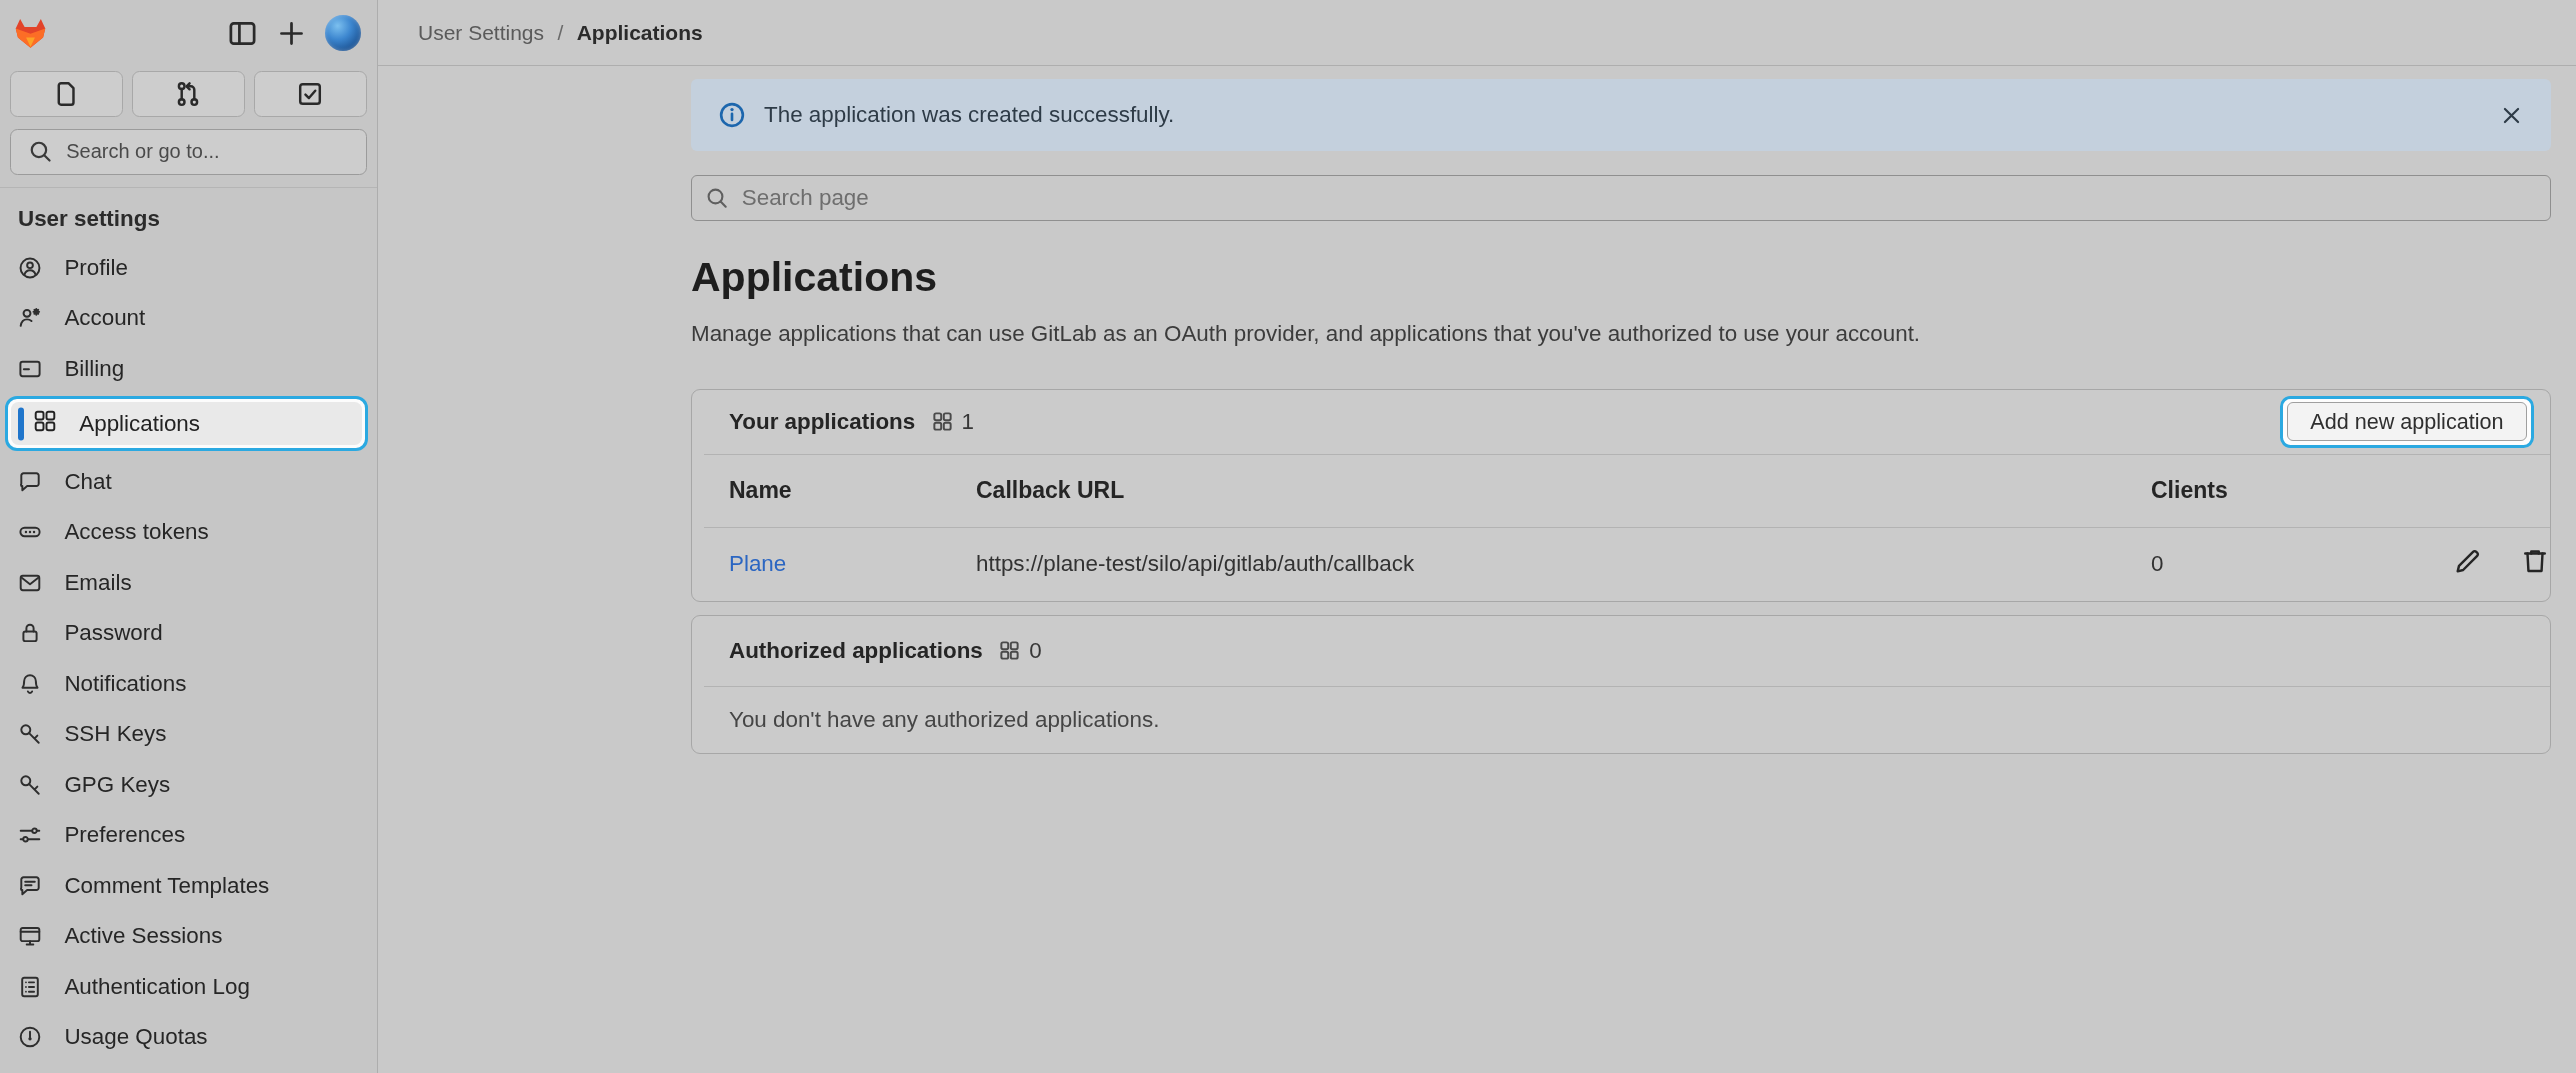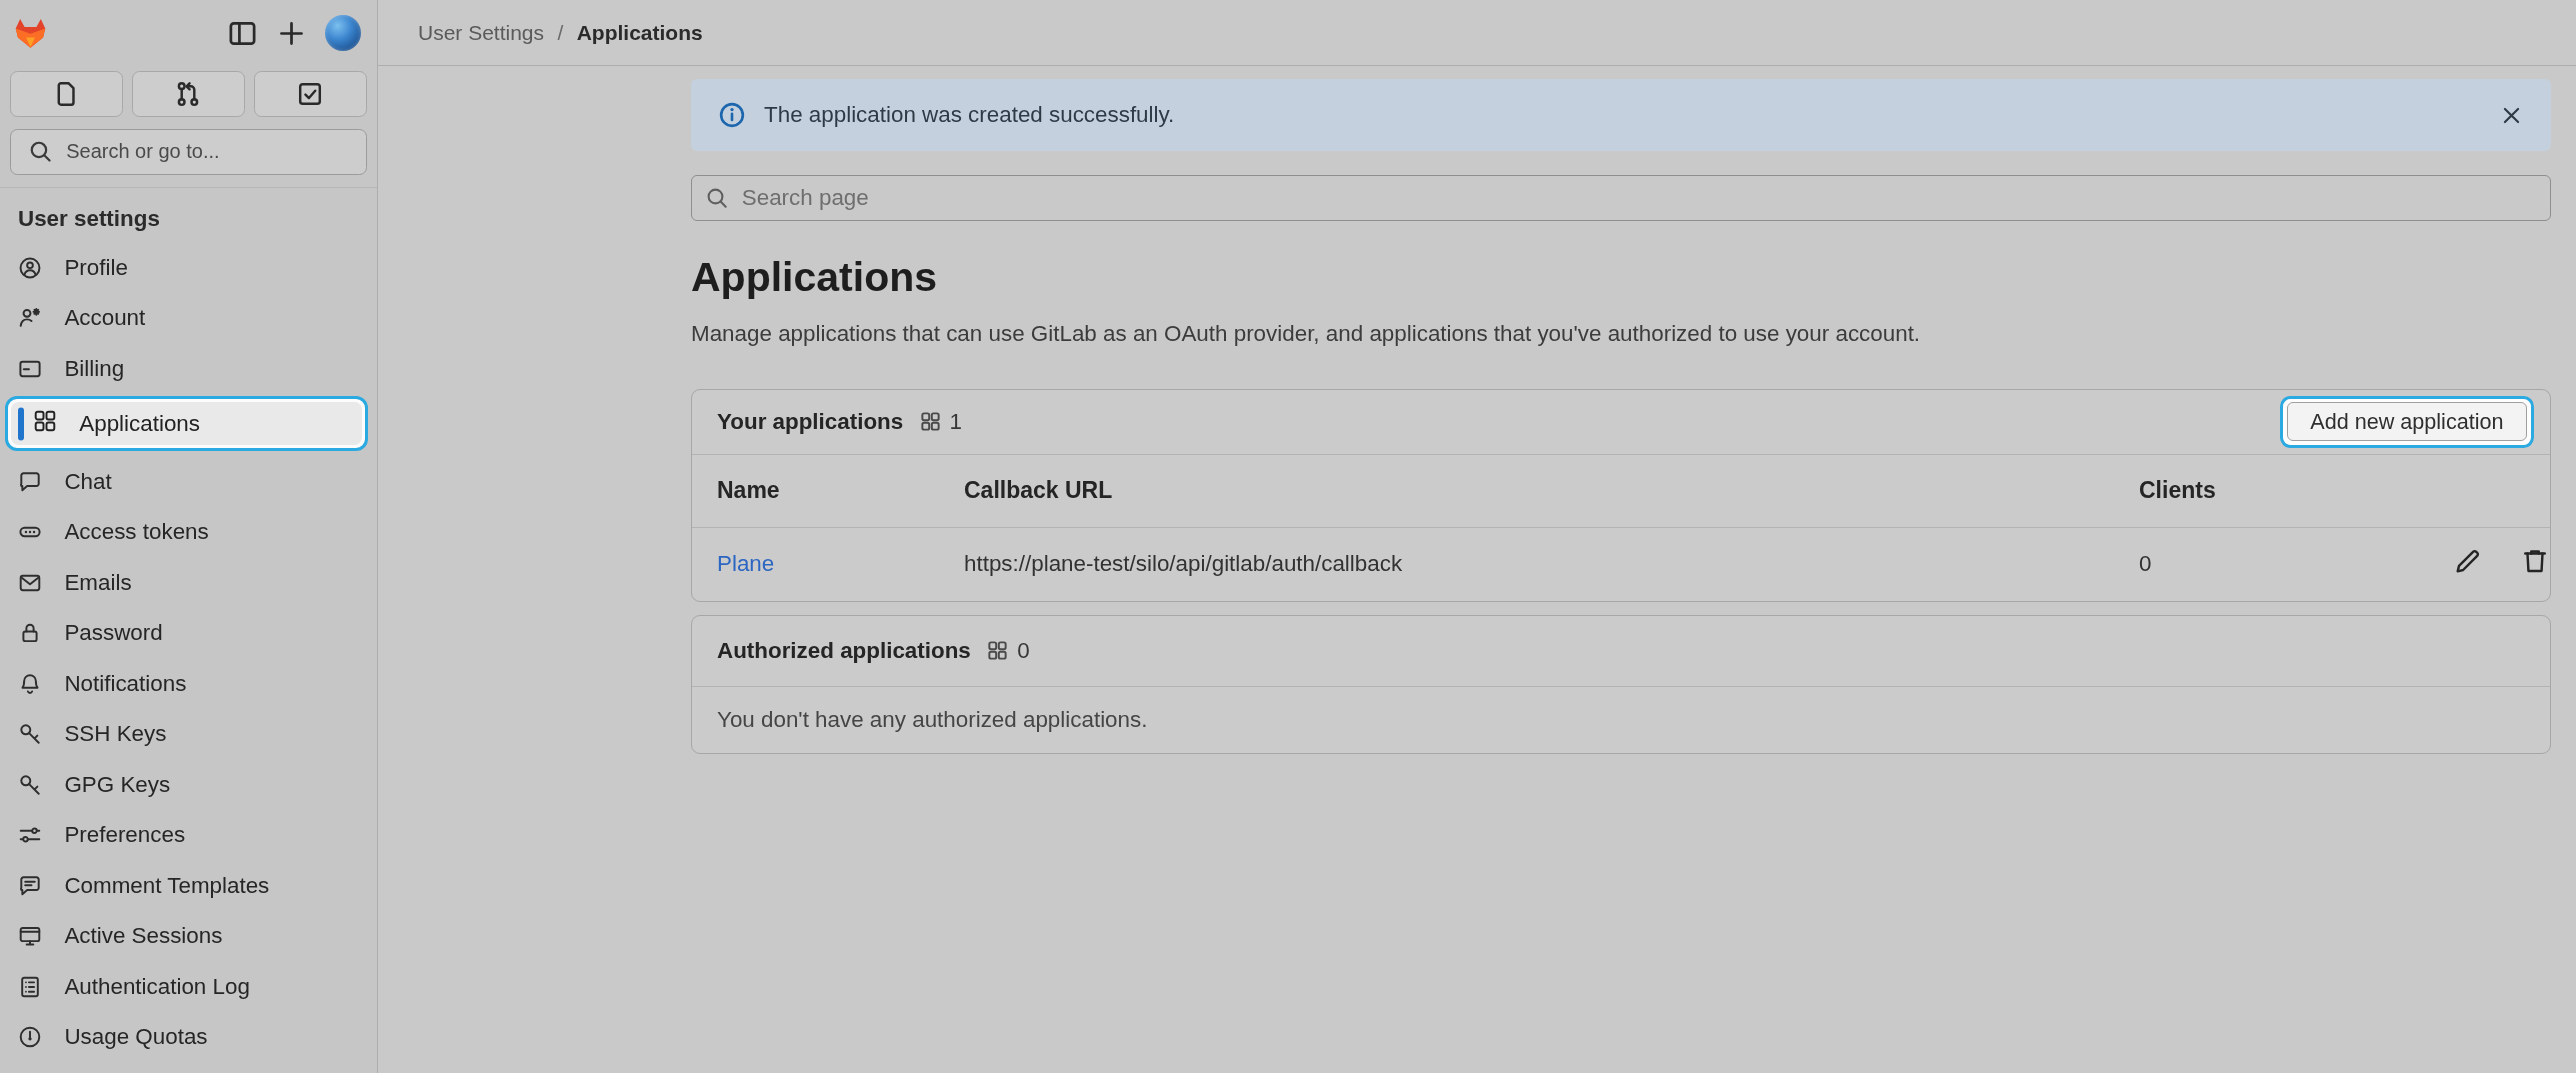--- a/index.html
+++ b/index.html
@@ -80,21 +80,21 @@
   .page-search input{
     flex:1;border:none;background:transparent;outline:none;font-size:22.4px;color:#333;
     font-family:inherit;
   }
   .page-search input::placeholder{color:#6e6e6e;}
 
   .page-title{font-size:41px;font-weight:bold;color:#1e1e1e;margin:33px 0 0 0;}
   .page-desc{font-size:22.4px;color:#3c3c3c;margin:19.4px 0 0 0;}
 
   .card{
-    margin-top:42px;border:1.5px solid #a7a7a7;border-radius:9px;background:#cbcbcb;overflow:hidden;
+    margin-top:42px;border:1.5px solid #a7a7a7;border-radius:9px;background:#cbcbcb;overflow:hidden;padding-left:12px;
   }
   .card2{margin-top:13px;}
   .card-header{display:flex;align-items:center;height:64px;padding:0 16.4px 0 25px;}
   .card2 .card-header{height:70px;}
   .card-title{font-size:22.4px;font-weight:bold;color:#252525;}
   .grid-count-icon{color:#4a4a4a;display:flex;margin-left:16.4px;}
   .card-count{font-size:22.4px;color:#373737;margin-left:9px;}
   .focus-ring{
     margin-left:auto;display:inline-flex;border:3px solid #2ba9e1;border-radius:10.4px;background:#fdfdfd;padding:3.7px;
   }

